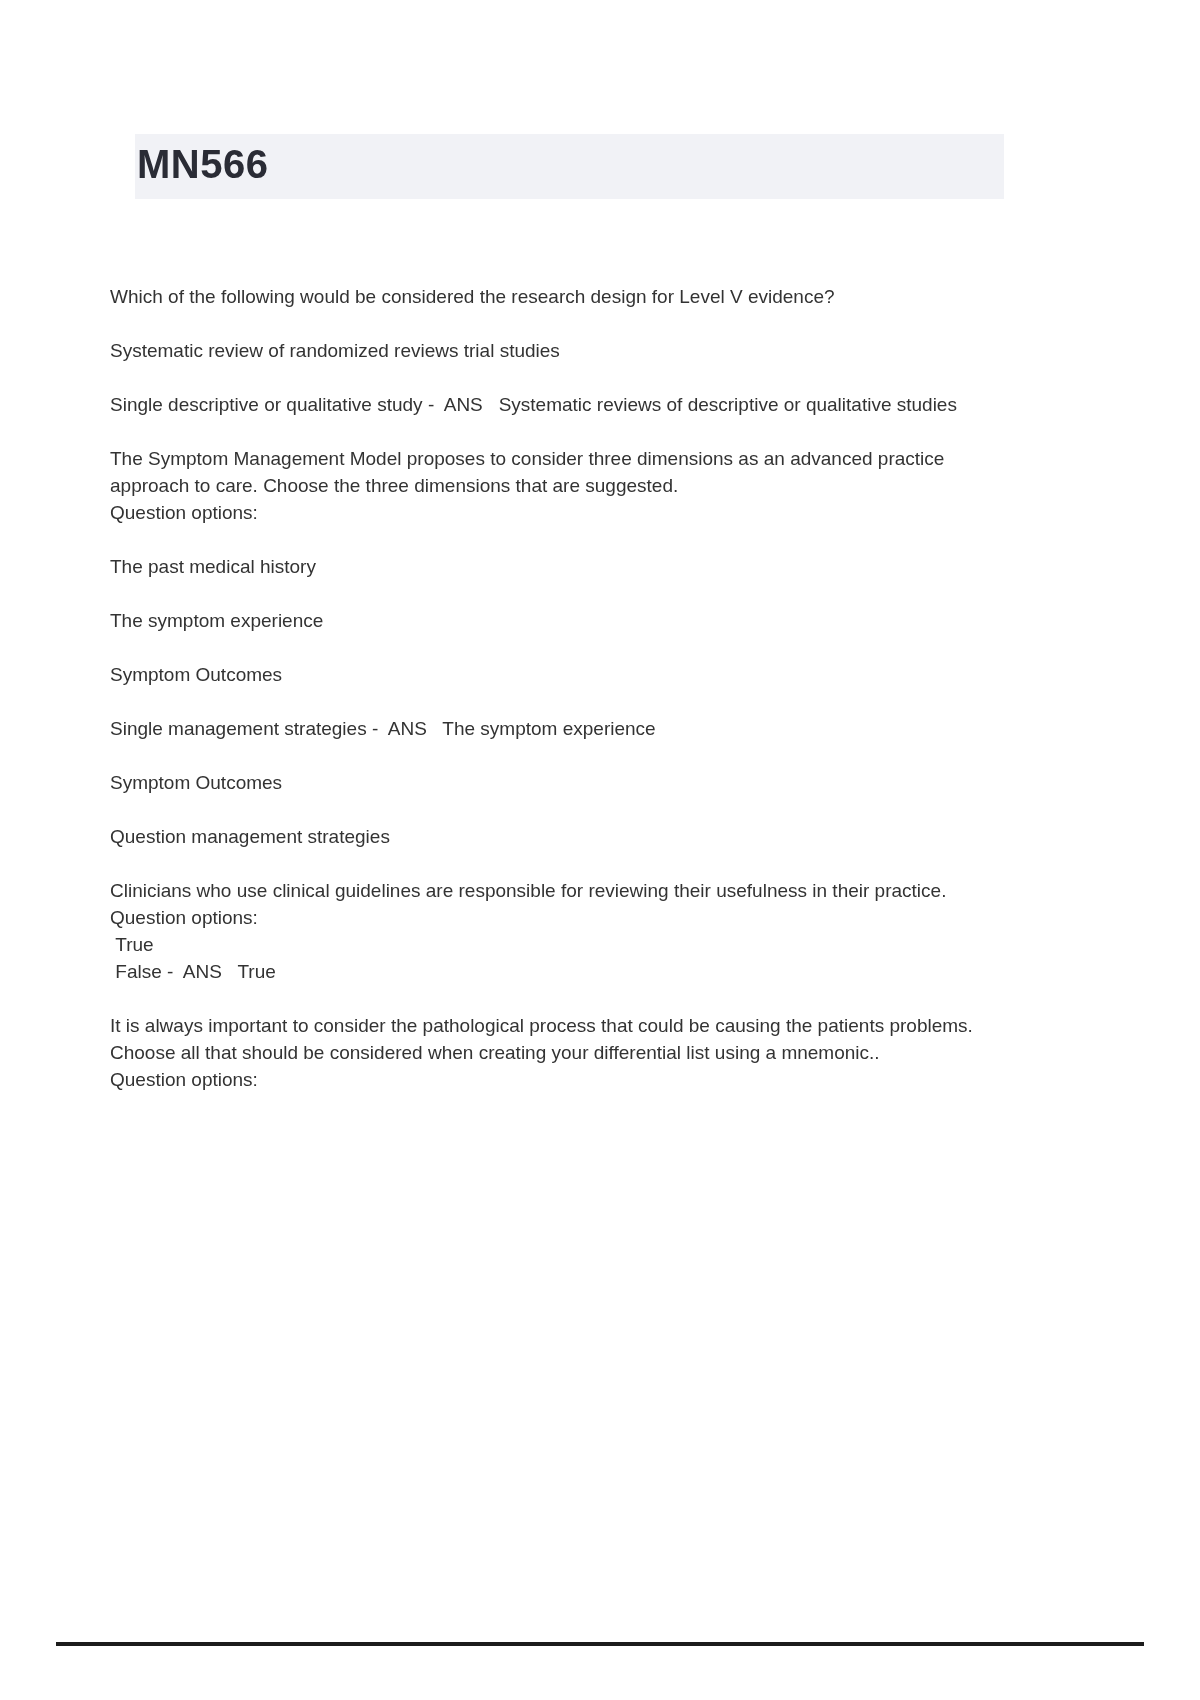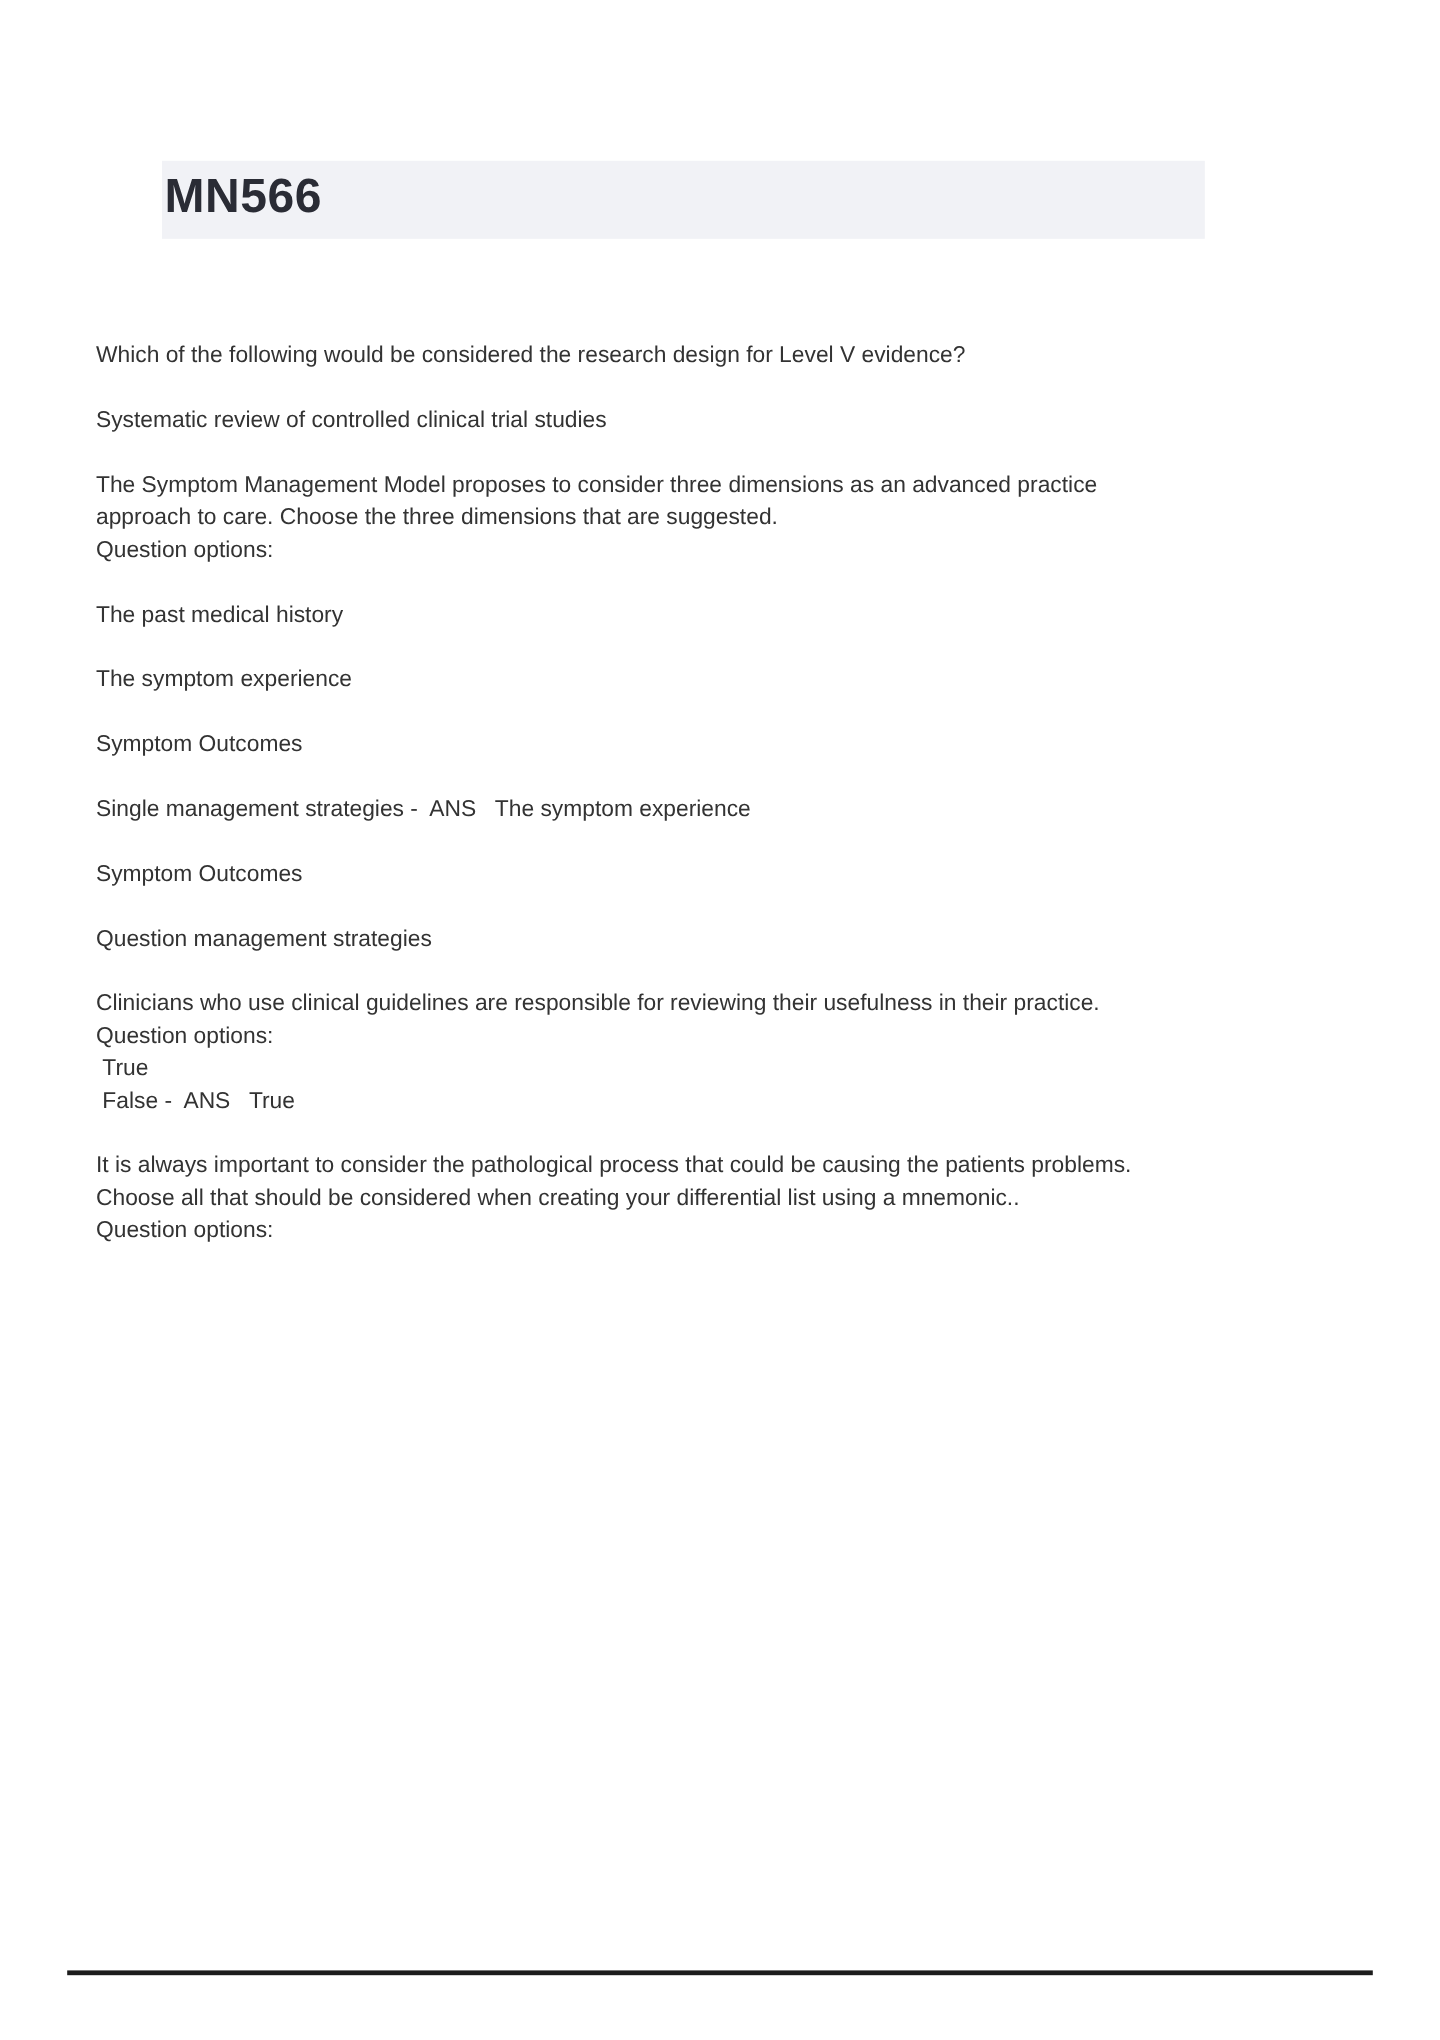--- a/index.html
+++ b/index.html
@@ -22,21 +22,21 @@
   }
   .title-bar h1 {
     margin: 0;
     padding: 8px 2px 12px 2px;
     font-size: 40px;
     font-weight: 700;
     color: #2a2c35;
     letter-spacing: 0.5px;
   }
   .content {
-    margin: 84px 196px 0 80px;
+    margin: 84px 196px 0 110px;
     width: 870px;
   }
   .content p.para {
     margin: 0 0 27px 0;
     font-size: 19px;
     line-height: 27px;
     white-space: pre-wrap;
     color: #333333;
   }
   .footer-rule {
@@ -52,21 +52,22 @@
 <body>
 
 <div class="page">
 
   <header class="title-bar">
     <h1>MN566</h1>
   </header>
 
   <main class="content">
     <p class="para">Which of the following would be considered the research design for Level V evidence?</p>
-    <p class="para">Systematic review of controlled clinical trial studies</p>
+    <p class="para">Systematic review of randomized reviews trial studies</p>
+    <p class="para">Single descriptive or qualitative study -  ANS   Systematic reviews of descriptive or qualitative studies</p>
     <p class="para">The Symptom Management Model proposes to consider three dimensions as an advanced practice approach to care. Choose the three dimensions that are suggested.
 Question options:</p>
     <p class="para">The past medical history</p>
     <p class="para">The symptom experience</p>
     <p class="para">Symptom Outcomes</p>
     <p class="para">Single management strategies -  ANS   The symptom experience</p>
     <p class="para">Symptom Outcomes</p>
     <p class="para">Question management strategies</p>
     <p class="para">Clinicians who use clinical guidelines are responsible for reviewing their usefulness in their practice.
 Question options:

